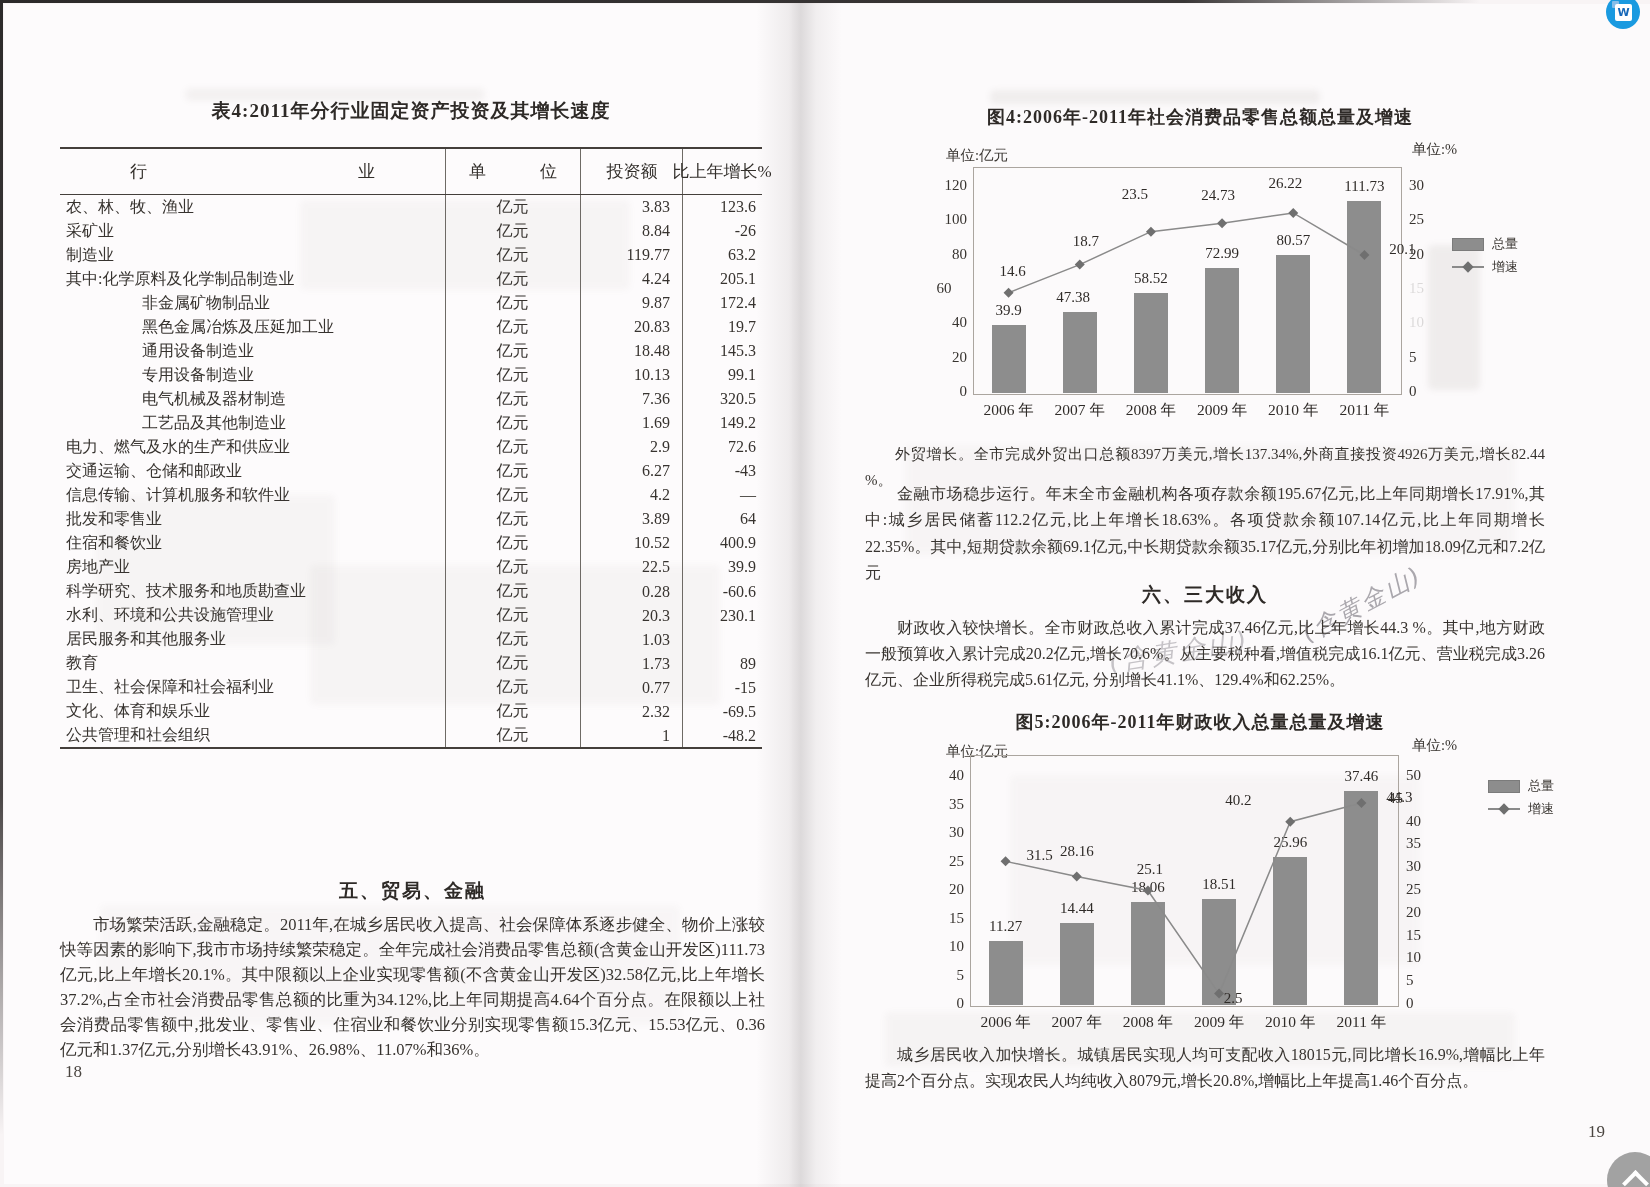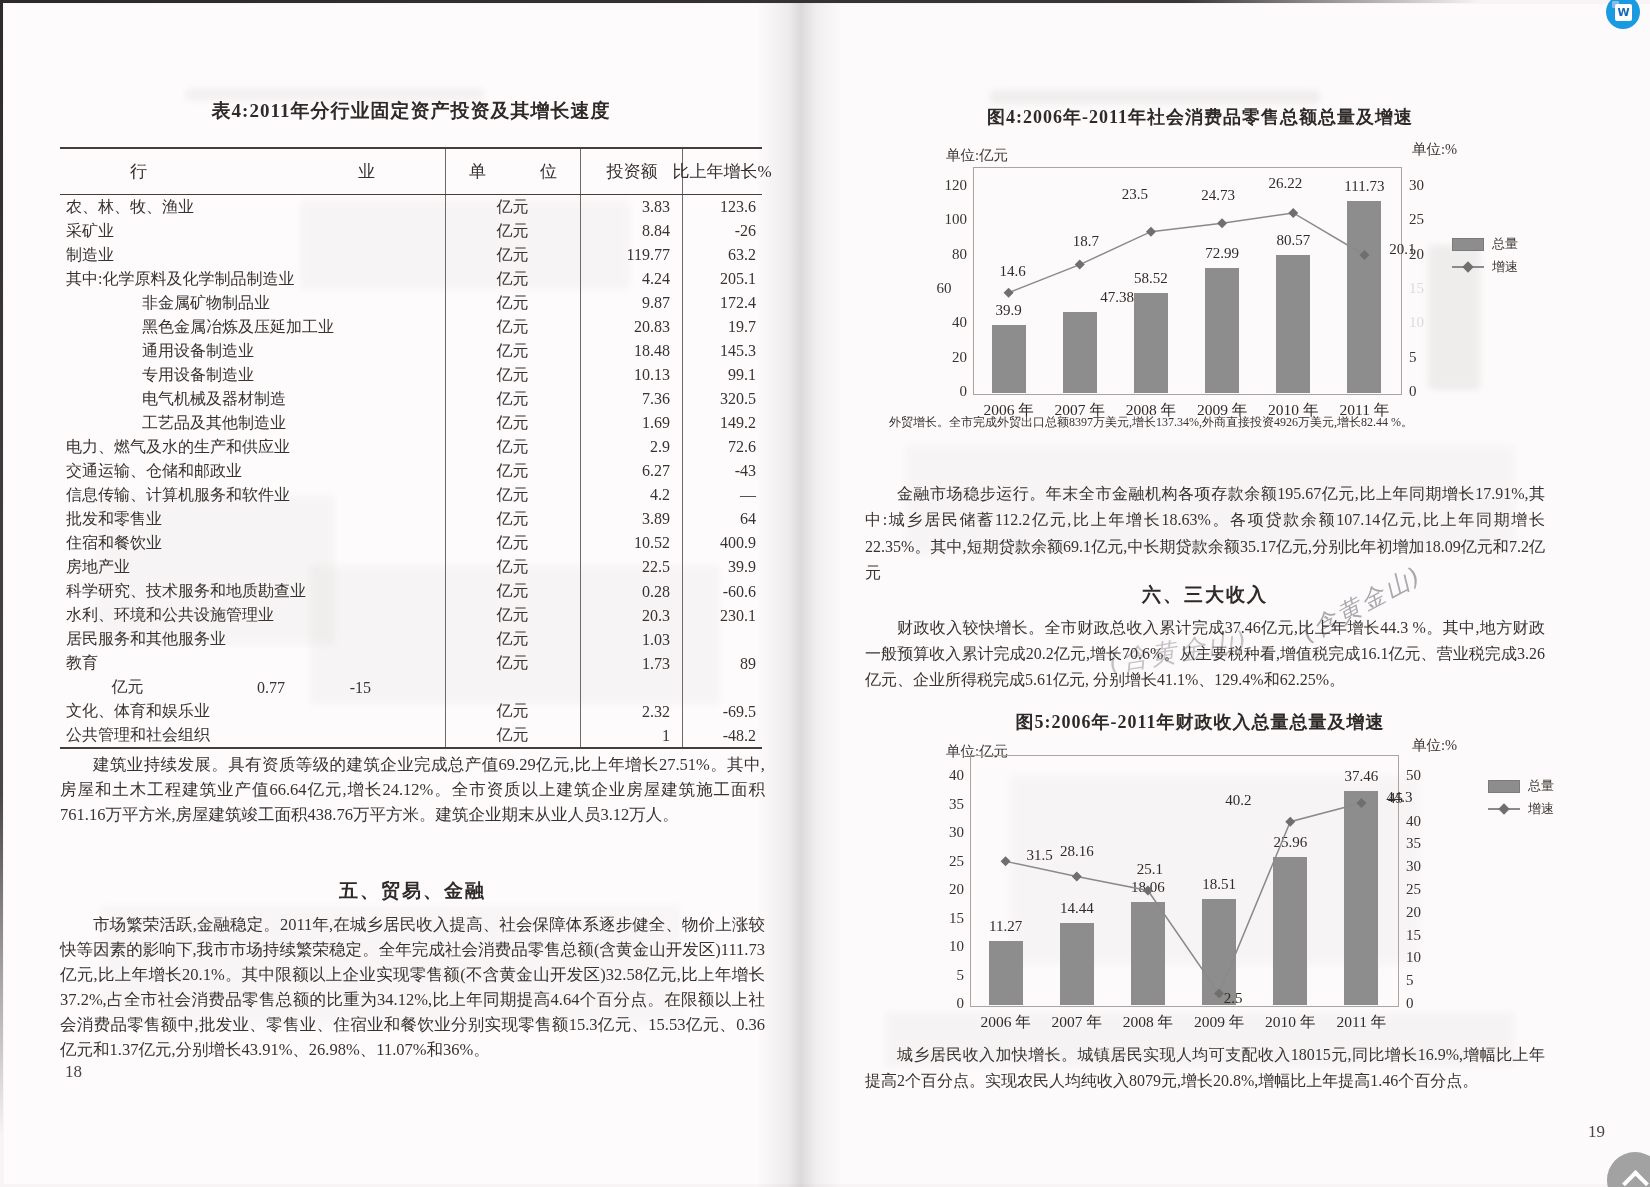--- a/index.html
+++ b/index.html
@@ -231,40 +231,40 @@
           <div class="tval">1.03</div>
           <div class="tgrow"></div>
         </div>
         <div class="trow">
           <div class="tname">教育</div>
           <div class="tunit">亿元</div>
           <div class="tval">1.73</div>
           <div class="tgrow">89</div>
         </div>
         <div class="trow">
+          <div class="tname">卫生、社会保障和社会福利业</div>
           <div class="tunit">亿元</div>
           <div class="tval">0.77</div>
           <div class="tgrow">-15</div>
         </div>
         <div class="trow">
           <div class="tname">文化、体育和娱乐业</div>
           <div class="tunit">亿元</div>
           <div class="tval">2.32</div>
           <div class="tgrow">-69.5</div>
         </div>
         <div class="trow">
           <div class="tname">公共管理和社会组织</div>
           <div class="tunit">亿元</div>
           <div class="tval">1</div>
           <div class="tgrow">-48.2</div>
         </div>
       </div>
   </div>
 
-  <div class="abs para" style="left:60px;top:752px;width:705px;">建筑业持续发展。具有资质等级的建筑企业完成总产值69.29亿元,比上年增长27.51%。其中,房屋和土木工程建筑业产值66.64亿元,增长24.12%。全市资质以上建筑企业房屋建筑施工面积761.16万平方米,房屋建筑竣工面积438.76万平方米。建筑企业期末从业人员3.12万人。</div>
 
   <div class="abs ctr heading" style="left:60px;top:878px;width:705px;">五、贸易、金融</div>
 
   <div class="abs para" style="left:60px;top:912px;width:705px;">市场繁荣活跃,金融稳定。2011年,在城乡居民收入提高、社会保障体系逐步健全、物价上涨较快等因素的影响下,我市市场持续繁荣稳定。全年完成社会消费品零售总额(含黄金山开发区)111.73亿元,比上年增长20.1%。其中限额以上企业实现零售额(不含黄金山开发区)32.58亿元,比上年增长37.2%,占全市社会消费品零售总额的比重为34.12%,比上年同期提高4.64个百分点。在限额以上社会消费品零售额中,批发业、零售业、住宿业和餐饮业分别实现零售额15.3亿元、15.53亿元、0.36亿元和1.37亿元,分别增长43.91%、26.98%、11.07%和36%。</div>
 
   <div class="abs pagenum" style="left:65px;top:1062px;">18</div>
 
   <div class="abs ctr doc-title" style="left:880px;top:105px;width:640px;font-size:18px;">图4:2006年-2011年社会消费品零售总额总量及增速</div>
   <div class="unit-lab" style="left:946px;top:146px;">单位:亿元</div>
   <div class="unit-lab" style="left:1412px;top:140px;">单位:%</div>
@@ -280,21 +280,21 @@
       <div class="axis-lab" style="left: 509px; top: 37px;">30</div>
       <div class="axis-lab" style="left: 509px; top: 71.3333px;">25</div>
       <div class="axis-lab" style="left: 509px; top: 105.667px;">20</div>
       <div class="axis-lab" style="left: 509px; top: 140px; opacity: 0.16;">15</div>
       <div class="axis-lab" style="left: 509px; top: 174.333px; opacity: 0.16;">10</div>
       <div class="axis-lab" style="left: 509px; top: 208.667px;">5</div>
       <div class="axis-lab" style="left: 509px; top: 243px;">0</div>
       <div class="bar" style="left: 91.5833px; top: 184.505px; width: 34px; height: 68.495px;"></div>
       <div class="bar-lab" style="left: 108.583px; top: 161.505px;">39.9</div>
       <div class="bar" style="left: 162.75px; top: 171.664px; width: 34px; height: 81.3357px;"></div>
-      <div class="bar-lab" style="left: 173px; top: 148.664px; margin-left: 44px;">47.38</div>
+      <div class="bar-lab" style="left: 173px; top: 148.664px;">47.38</div>
       <div class="bar" style="left: 233.917px; top: 152.541px; width: 34px; height: 100.459px;"></div>
       <div class="bar-lab" style="left: 250.917px; top: 129.541px;">58.52</div>
       <div class="bar" style="left: 305.083px; top: 127.701px; width: 34px; height: 125.299px;"></div>
       <div class="bar-lab" style="left: 322.083px; top: 104.701px;">72.99</div>
       <div class="bar" style="left: 376.25px; top: 114.688px; width: 34px; height: 138.312px;"></div>
       <div class="bar-lab" style="left: 393.25px; top: 91.6882px;">80.57</div>
       <div class="bar" style="left: 447.417px; top: 61.1968px; width: 34px; height: 191.803px;"></div>
       <div class="bar-lab" style="left: 464.417px; top: 38.1968px;">111.73</div>
       <svg width="427" height="226" style="position: absolute; left: 73px; top: 27px; overflow: visible;">
         <polyline points="35.58333333333334,125.74666666666667 106.75,97.59333333333333 177.91666666666666,64.63333333333333 249.08333333333337,56.18733333333333 320.25,45.95599999999999 391.4166666666667,87.97999999999999" fill="none" stroke="#8a8a8a" stroke-width="1.5"></polyline>
@@ -323,21 +323,21 @@
       </div>
       <div class="legend-row" style="left: 552px; top: 118px;">
         <div class="legend-line">
           <div class="ll"></div>
           <div class="ld"></div>
         </div>
         <span>增速</span>
       </div>
     </div>
 
-  <div class="abs para" style="left:865px;top:409px;width:680px;font-size:12px;line-height:26.3px;">外贸增长。全市完成外贸出口总额8397万美元,增长137.34%,外商直接投资4926万美元,增长82.44 %。</div>
+  <div class="abs para" style="left:865px;top:441px;width:680px;font-size:15px;line-height:26.3px;">外贸增长。全市完成外贸出口总额8397万美元,增长137.34%,外商直接投资4926万美元,增长82.44 %。</div>
   <div class="abs para" style="left:865px;top:481px;width:680px;font-size:16px;line-height:26.3px;">金融市场稳步运行。年末全市金融机构各项存款余额195.67亿元,比上年同期增长17.91%,其中:城乡居民储蓄112.2亿元,比上年增长18.63%。各项贷款余额107.14亿元,比上年同期增长22.35%。其中,短期贷款余额69.1亿元,中长期贷款余额35.17亿元,分别比年初增加18.09亿元和7.2亿元</div>
 
   <div class="abs ctr heading" style="left:865px;top:582px;width:680px;">六、三大收入</div>
 
   <div class="handnote" style="left:1296px;top:588px;transform:rotate(-28deg);">(含黄金山)</div>
   <div class="handnote" style="left:1108px;top:634px;transform:rotate(-9deg);font-size:26px;opacity:.5;">(含黄金山)</div>
 
   <div class="abs para" style="left:865px;top:615px;width:680px;font-size:16px;line-height:26px;">财政收入较快增长。全市财政总收入累计完成37.46亿元,比上年增长44.3 %。其中,地方财政一般预算收入累计完成20.2亿元,增长70.6%。从主要税种看,增值税完成16.1亿元、营业税完成3.26亿元、企业所得税完成5.61亿元, 分别增长41.1%、129.4%和62.25%。</div>
 
   <div class="abs ctr doc-title" style="left:880px;top:710px;width:640px;font-size:18px;">图5:2006年-2011年财政收入总量总量及增速</div>

